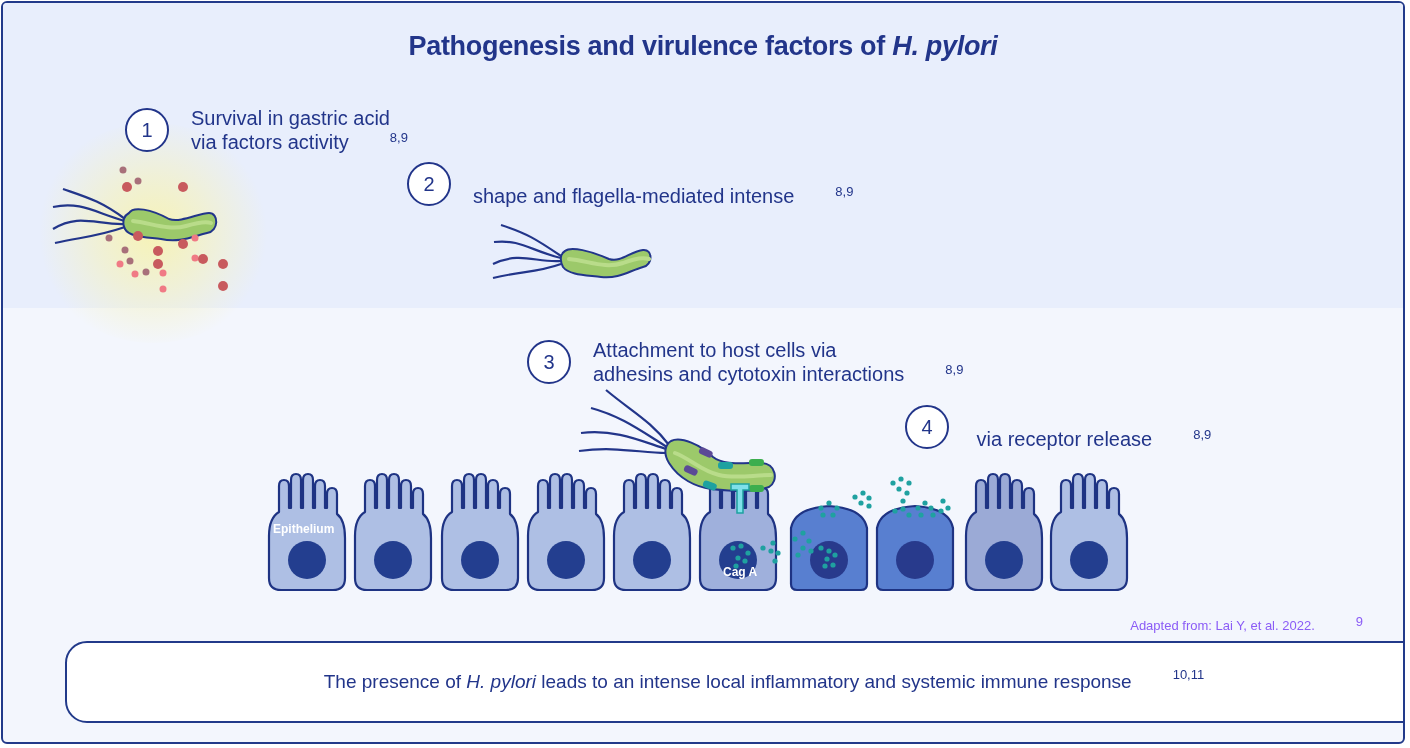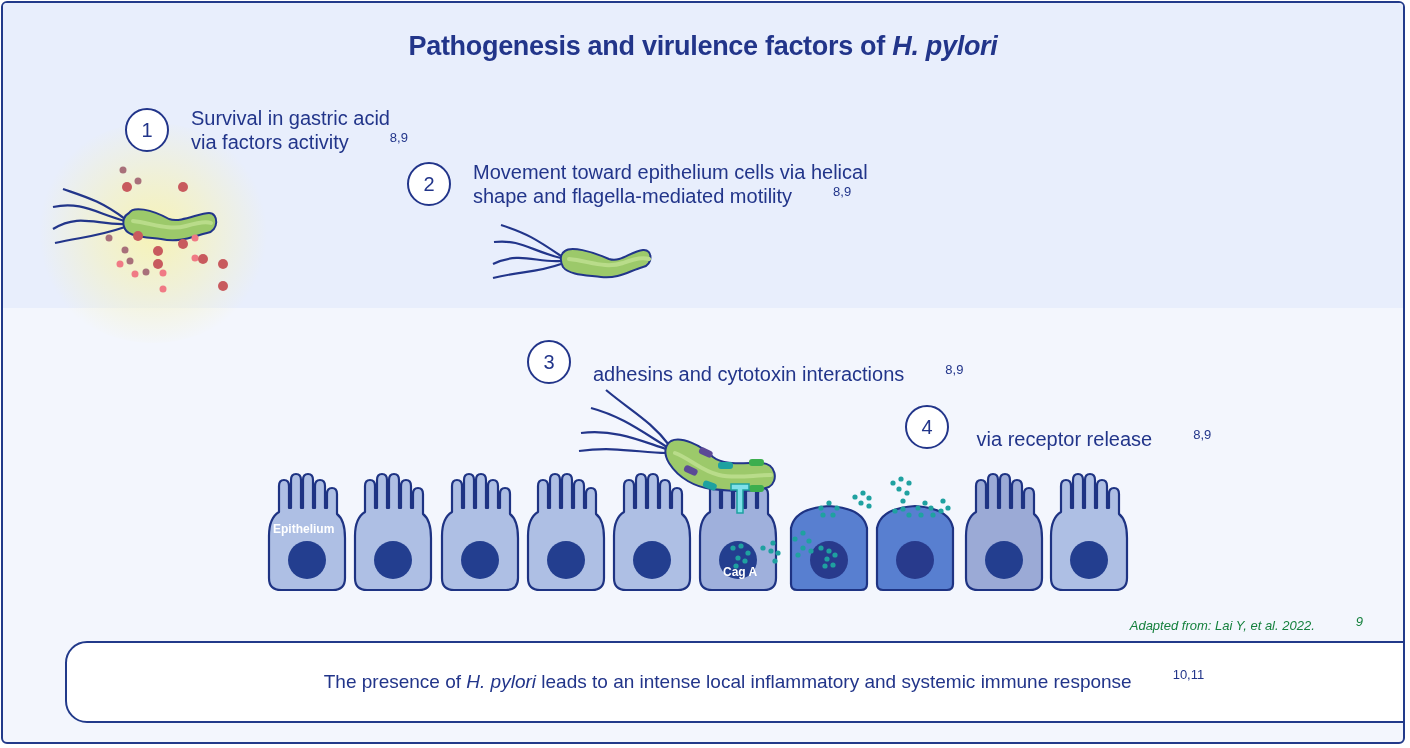--- a/index.html
+++ b/index.html
@@ -6,21 +6,21 @@
   body { width:1410px; height:748px; overflow:hidden; position:relative; font-family:"Liberation Sans", sans-serif; color:#1d2f7f; }
   .frame { position:absolute; left:1px; top:1px; width:1404px; height:743px; border:2px solid #223a8a; border-radius:6px; overflow:hidden; background:#f3f6fd; box-sizing:border-box; }
   .top-band { position:absolute; left:0; top:0; width:100%; height:305px; background:#e8eefc; }
   .glow { position:absolute; left:30px; top:120px; width:240px; height:220px; border-radius:50%; background:radial-gradient(circle, rgba(247,243,178,0.95) 0%, rgba(245,242,190,0.6) 35%, rgba(240,242,220,0) 70%); }
   .title { position:absolute; left:0; width:100%; top:28px; text-align:center; font-size:27px; font-weight:bold; color:#22358a; letter-spacing:-0.3px; }
   .title i { font-style:italic; }
   .step { position:absolute; display:flex; align-items:center; }
   .num { width:40px; height:40px; border:2px solid #22358a; border-radius:50%; background:#fff; display:flex; align-items:center; justify-content:center; font-size:20px; color:#22358a; flex-shrink:0; }
   .step-text { margin-left:22px; font-size:20px; line-height:24px; color:#22358a; }
   sup { font-size:13px; vertical-align:top; position:relative; top:-4px;padding-left:41px; }
-  .credit { position:absolute; right:40px; top:615px; font-size:13px; font-style:italic; color:#15803d; }
+  .credit { position:absolute; right:40px; top:615px; font-size:13px; color:#8b5cf6; }
   .conclusion { position:absolute; left:62px; top:638px; width:1398px; height:82px; border:2px solid #223a8a; border-radius:22px; background:#fff; box-sizing:border-box; display:flex; align-items:center; justify-content:center; font-size:19px; color:#22358a; }
   .conclusion i { font-style:italic; }
   svg { position:absolute; left:0; top:0; }
   .cell-label { font-family:"Liberation Sans", sans-serif; font-weight:bold; fill:#ffffff; }
 </style>
 </head>
 <body>
 
 <div class="frame">
   <div class="top-band"></div>
@@ -190,25 +190,25 @@
       <path d="M730,483 L748,483 L748,489 L742,489 L742,512 L736,512 L736,489 L730,489 Z" fill="#7fe0ea" stroke="#1fa1a0" stroke-width="1.5"></path>
     </g>
   </svg>
 
   <div class="step" style="left:122px; top:103px;">
     <div class="num">1</div>
     <div class="step-text"><span>Survival in gastric acid</span><br><span>via factors activity</span><sup>8,9</sup></div>
   </div>
   <div class="step" style="left:404px; top:157px;">
     <div class="num">2</div>
-    <div class="step-text"><span>Movement toward epithelium cells via helical</span><br><span>shape and flagella-mediated motility</span><sup>8,9</sup></div>
+    <div class="step-text"><br><span>shape and flagella-mediated intense</span><sup>8,9</sup></div>
   </div>
   <div class="step" style="left:524px; top:335px;">
     <div class="num">3</div>
-    <div class="step-text"><br><span>adhesins and cytotoxin interactions</span><sup>8,9</sup></div>
+    <div class="step-text"><span>Attachment to host cells via</span><br><span>adhesins and cytotoxin interactions</span><sup>8,9</sup></div>
   </div>
   <div class="step" style="left:902px; top:400px;">
     <div class="num">4</div>
     <div class="step-text" style="white-space:pre"><br><span> via receptor release</span><sup>8,9</sup></div>
   </div>
 
   <div class="credit"><span>Adapted from: Lai Y, et al. 2022.</span><sup>9</sup></div>
 
   <div class="conclusion">
     <span><span>The presence of </span><i>H. pylori</i><span> leads to an intense local inflammatory and systemic immune response</span><sup>10,11</sup></span>

